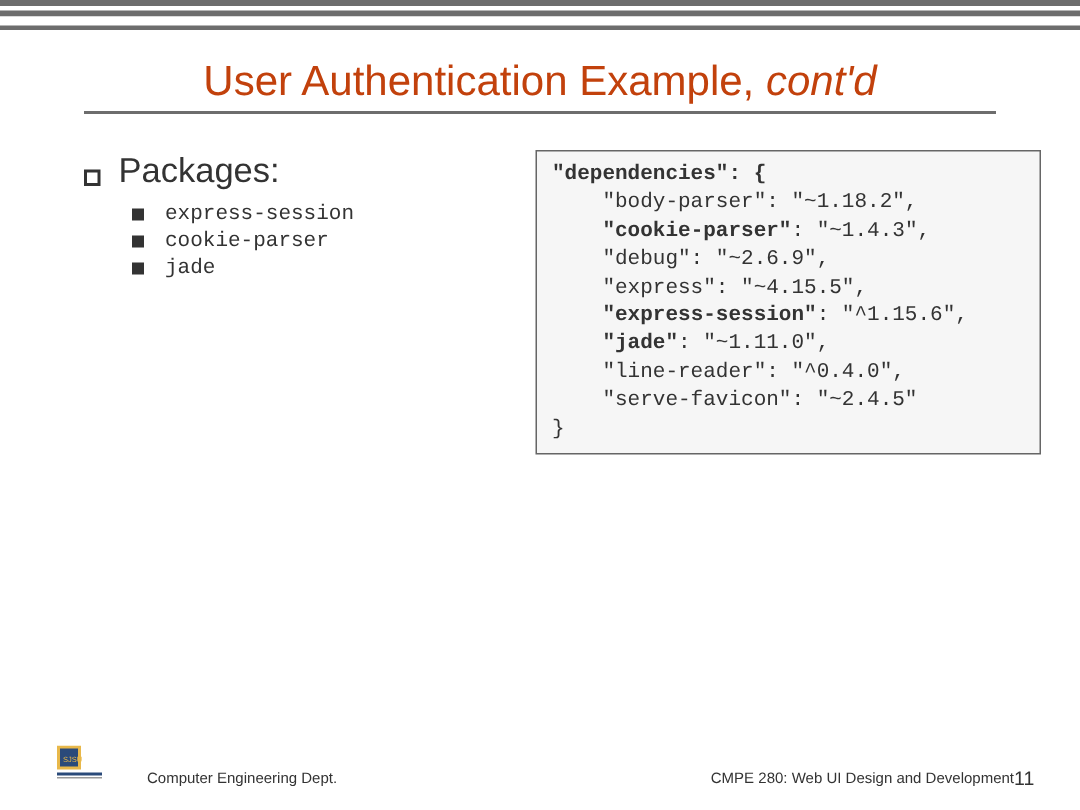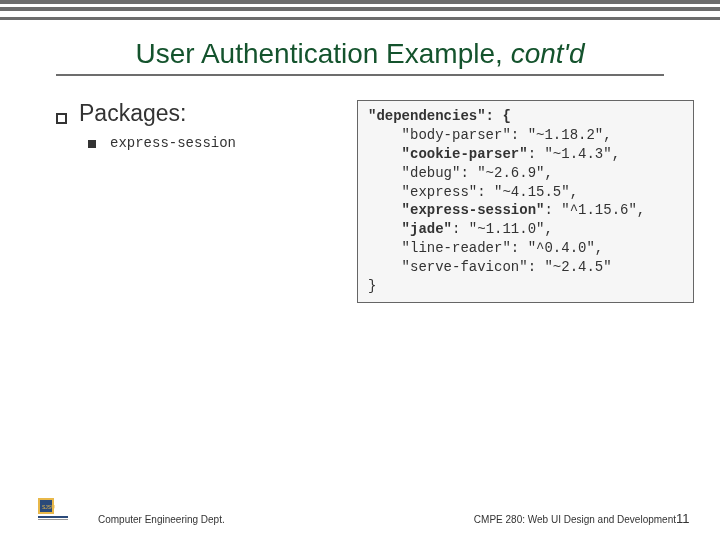--- a/index.html
+++ b/index.html
@@ -19,21 +19,21 @@
   .bar2 { height: 4px; background: #6d6d6d; }
   .gap2 { height: 6px; background: #fff; }
   .bar3 { height: 3px; background: #6d6d6d; }
 
   .title-wrap {
     text-align: center;
     padding: 18px 0 6px 0;
   }
   .title {
     font-size: 28px;
-    color: #14532d;
+    color: #c2410c;
     font-weight: normal;
     text-align: center;
   }
   .title .contd { font-style: italic; }
   .underline {
     height: 2px;
     background: #6d6d6d;
     margin: 4px 56px 0 56px;
   }
 
@@ -161,20 +161,28 @@
   <div class="left">
     <div class="bullet-row">
       <span class="hollow-square"></span>
       <span class="pkg-label">Packages:</span>
     </div>
     <div class="item-list" id="item-list">
         <div class="item-row">
           <span class="filled-square"></span>
           <span class="mono">express-session</span>
         </div>
+        <div class="item-row">
+          <span class="filled-square"></span>
+          <span class="mono">cookie-parser</span>
+        </div>
+        <div class="item-row">
+          <span class="filled-square"></span>
+          <span class="mono">jade</span>
+        </div>
       </div>
   </div>
   <div class="right">
     <div class="codebox" id="codebox"><b>"dependencies": {</b>
     "body-parser": "~1.18.2",
     <b>"cookie-parser"</b>: "~1.4.3",
     "debug": "~2.6.9",
     "express": "~4.15.5",
     <b>"express-session"</b>: "^1.15.6",
     <b>"jade"</b>: "~1.11.0",

